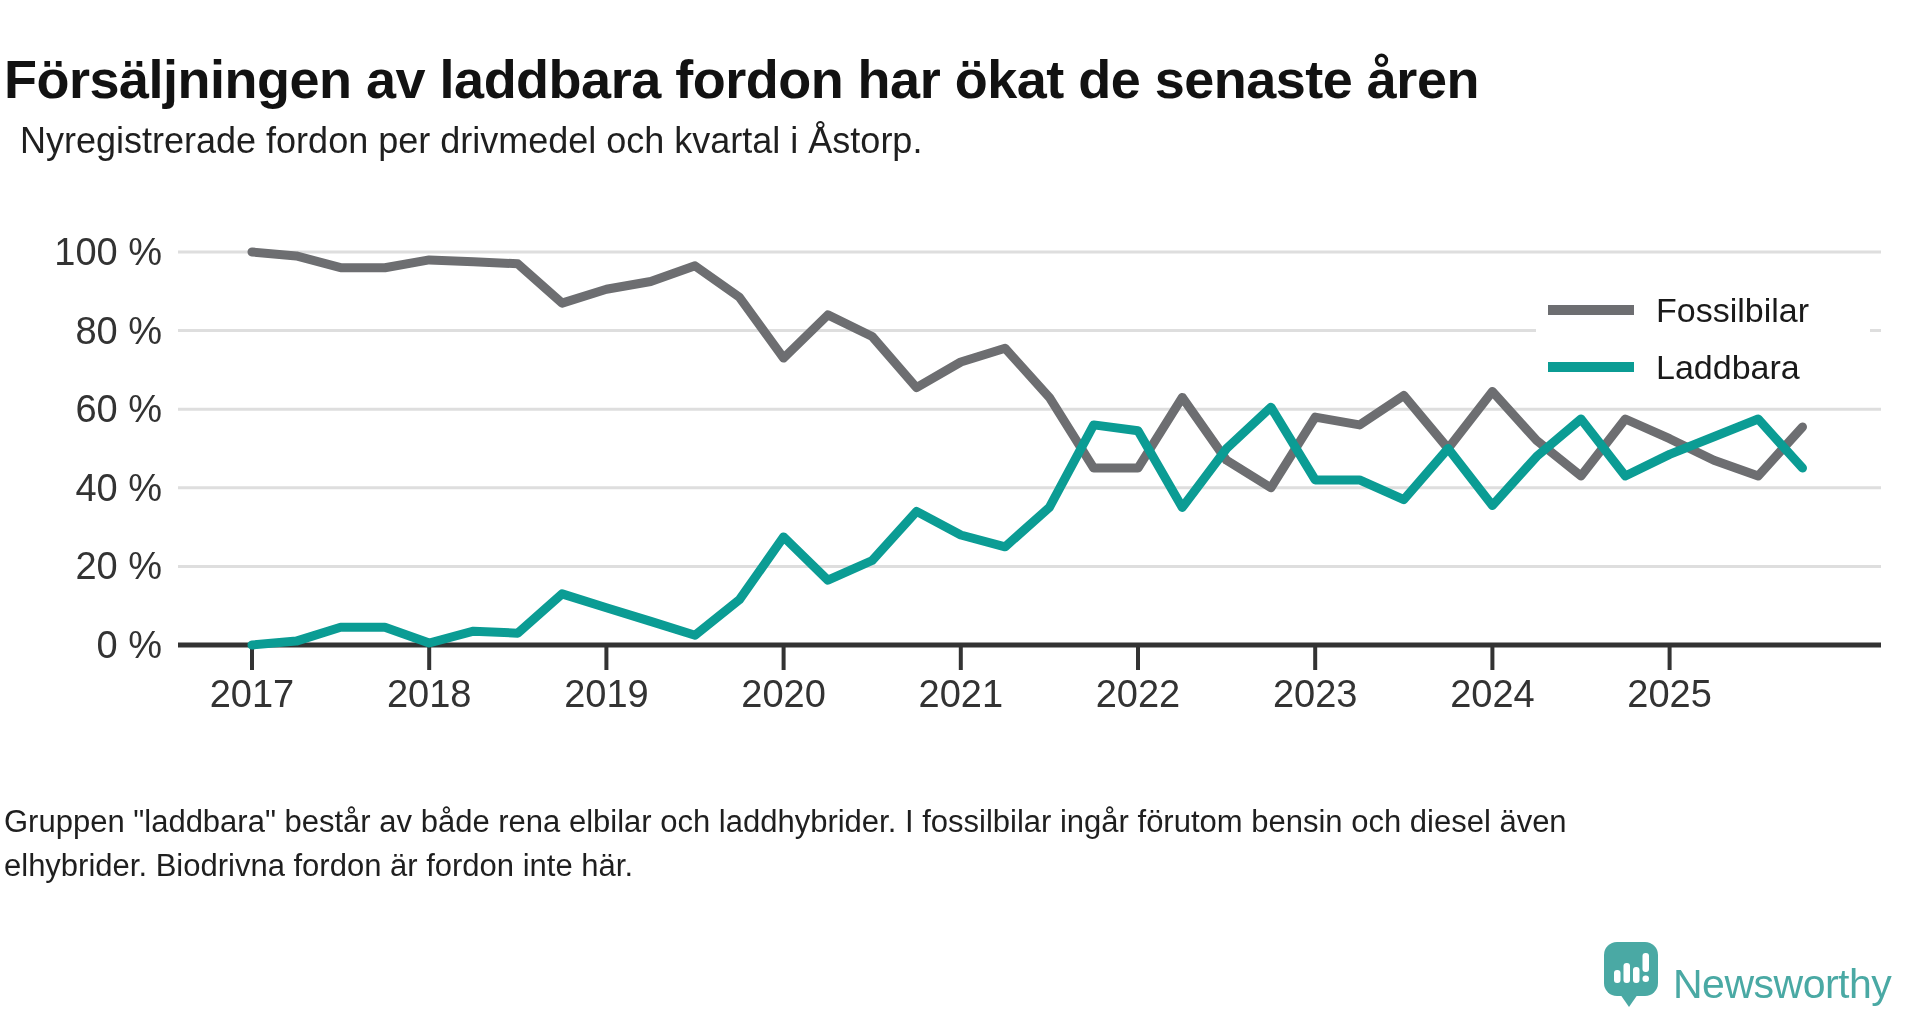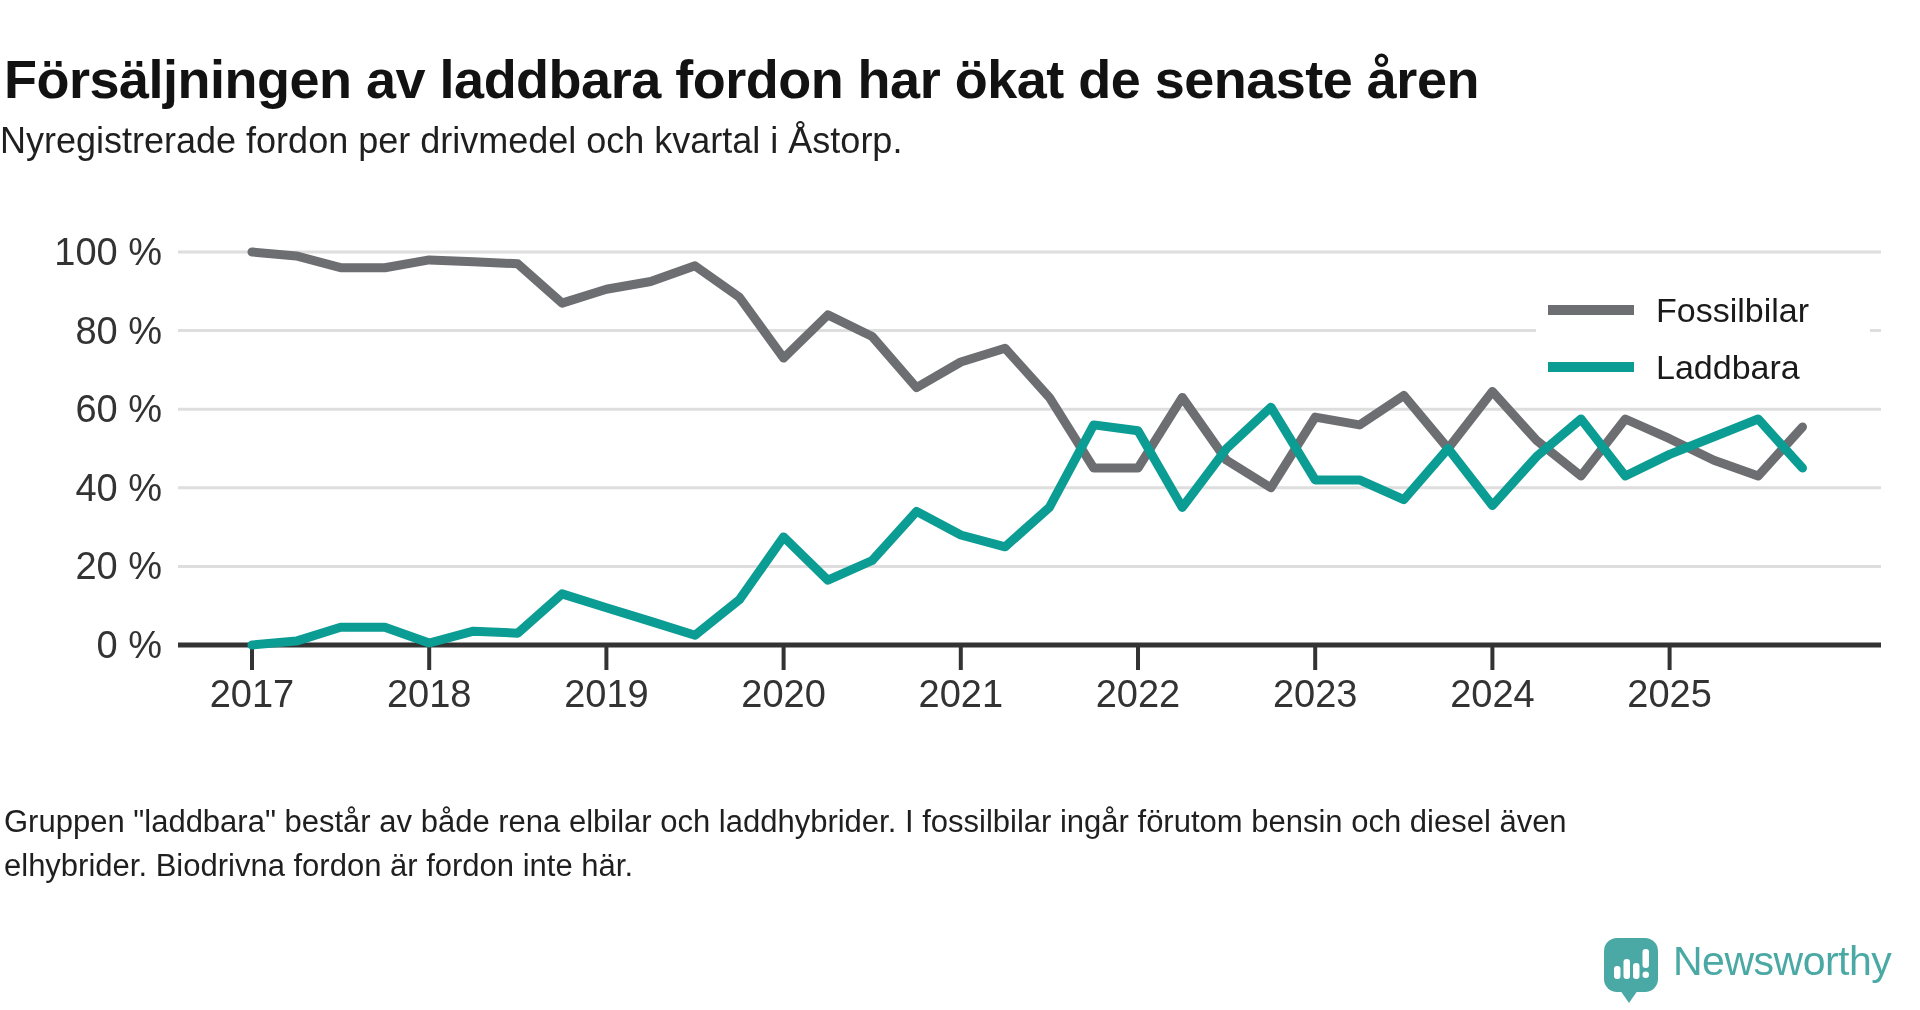--- a/index.html
+++ b/index.html
@@ -1,26 +1,26 @@
 <!DOCTYPE html>
 <html><head>
 <meta charset="utf-8">
 <style>
   html,body{margin:0;padding:0;background:#ffffff;}
   body{width:1920px;height:1010px;position:relative;overflow:hidden;
        font-family:"Liberation Sans",sans-serif;}
   .title{position:absolute;left:4px;top:12px;width:1860px;
          font-size:54px;font-weight:bold;color:#121212;letter-spacing:-0.5px;line-height:1.15;}
-  .subtitle{position:absolute;left:0;top:120px;width:1860px;
+  .subtitle{position:absolute;left:20px;top:120px;width:1860px;
             font-size:36px;font-weight:400;color:#1f1f1f;}
   #chart{position:absolute;left:0;top:0;width:1920px;height:1010px;}
   .footnote{position:absolute;left:4px;top:800px;width:1900px;
             font-size:31px;color:#1f1f1f;line-height:1.43;}
   .logo{position:absolute;left:1604px;top:938px;height:70px;
-        display:flex;align-items:flex-start;gap:15px;}
+        display:flex;align-items:flex-end;gap:15px;}
   .logo-text{font-size:41px;letter-spacing:-0.5px;font-weight:400;}
 </style>
 </head>
 <body>
 
 <svg id="chart" viewBox="0 0 1920 1010" xmlns="http://www.w3.org/2000/svg">
     <text x="162" y="658" text-anchor="end" font-size="38" fill="#333333">0 %</text>
     <line x1="178" x2="1881" y1="566.4" y2="566.4" stroke="#dedede" stroke-width="3"></line>
     <text x="162" y="579.4" text-anchor="end" font-size="38" fill="#333333">20 %</text>
     <line x1="178" x2="1881" y1="487.79999999999995" y2="487.79999999999995" stroke="#dedede" stroke-width="3"></line>

